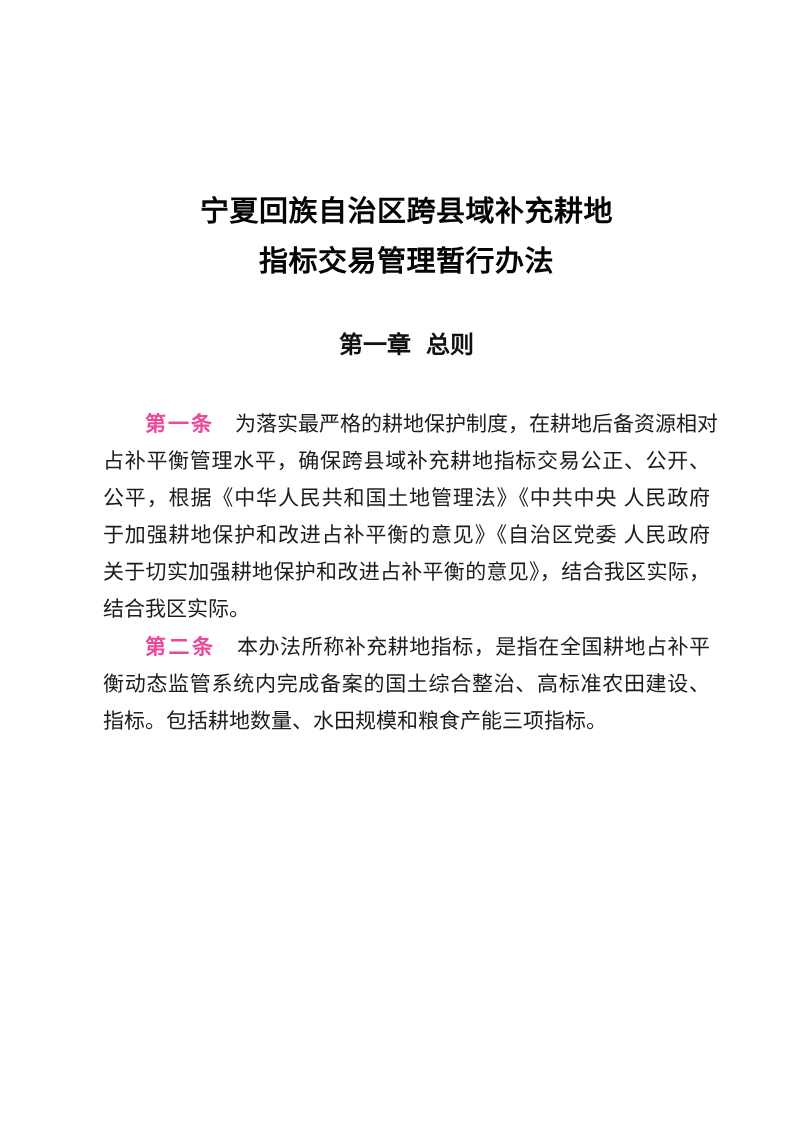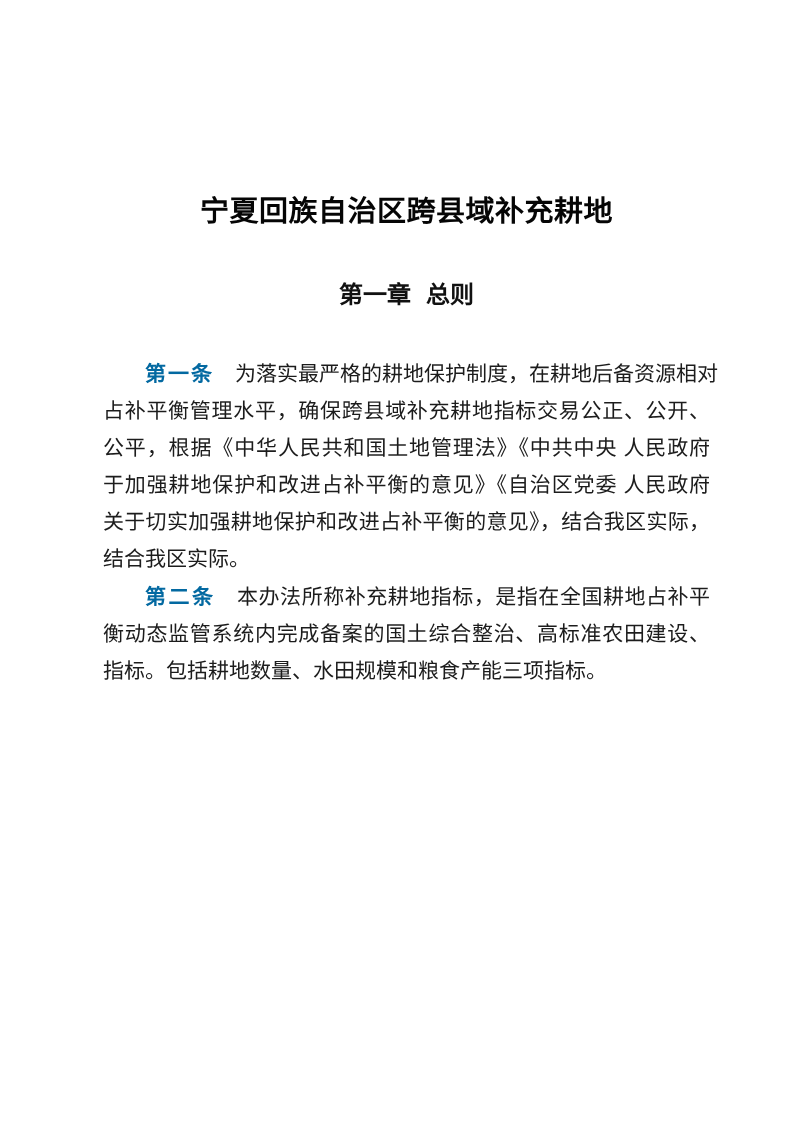--- a/index.html
+++ b/index.html
@@ -56,21 +56,21 @@
     color: #1c1c1c;
   }
   .line.indent {
     text-indent: 2em;
   }
   .line.no-just {
     text-align-last: left;
   }
   .article-no {
     font-weight: 700;
-    color: #0369a1;
+    color: #ec4899;
     font-family: "Liberation Sans", "DejaVu Sans", sans-serif;
     letter-spacing: 2px;
   }
   .footer {
     position: absolute;
     left: 135px;
     top: 1022px;
     font-size: 19px;
     line-height: 24px;
     color: #2a2a2a;
@@ -78,20 +78,21 @@
   }
 </style>
 </head>
 <body>
 
 <div class="page">
   <div class="content">
 
     <div class="doc-title">
       <div>宁夏回族自治区跨县域补充耕地</div>
+      <div>指标交易管理暂行办法</div>
     </div>
 
     <div class="chapter-heading">
       <span>第一章</span><span class="chapter-name">总则</span>
     </div>
 
     <div class="body-text">
 
       <div>
         <div class="line indent"><span class="article-no">第一条</span><span>　为落实最严格的耕地保护制度，在耕地后备资源相对</span></div>

